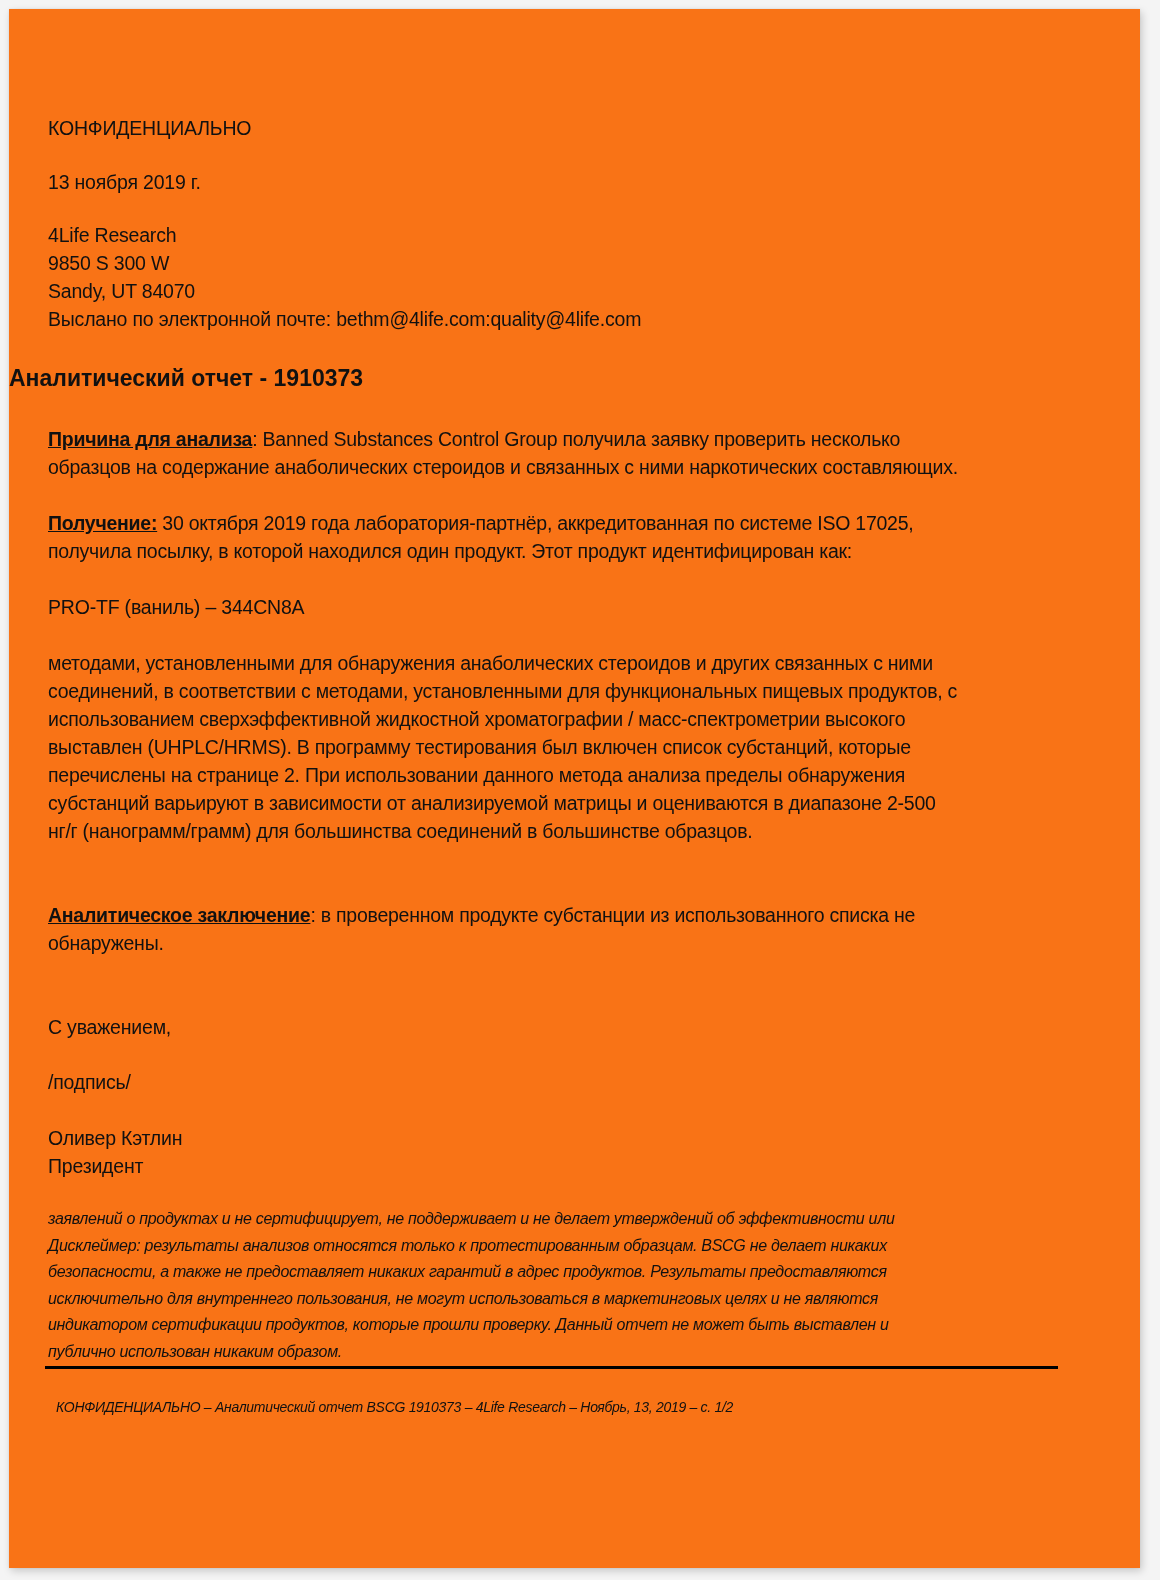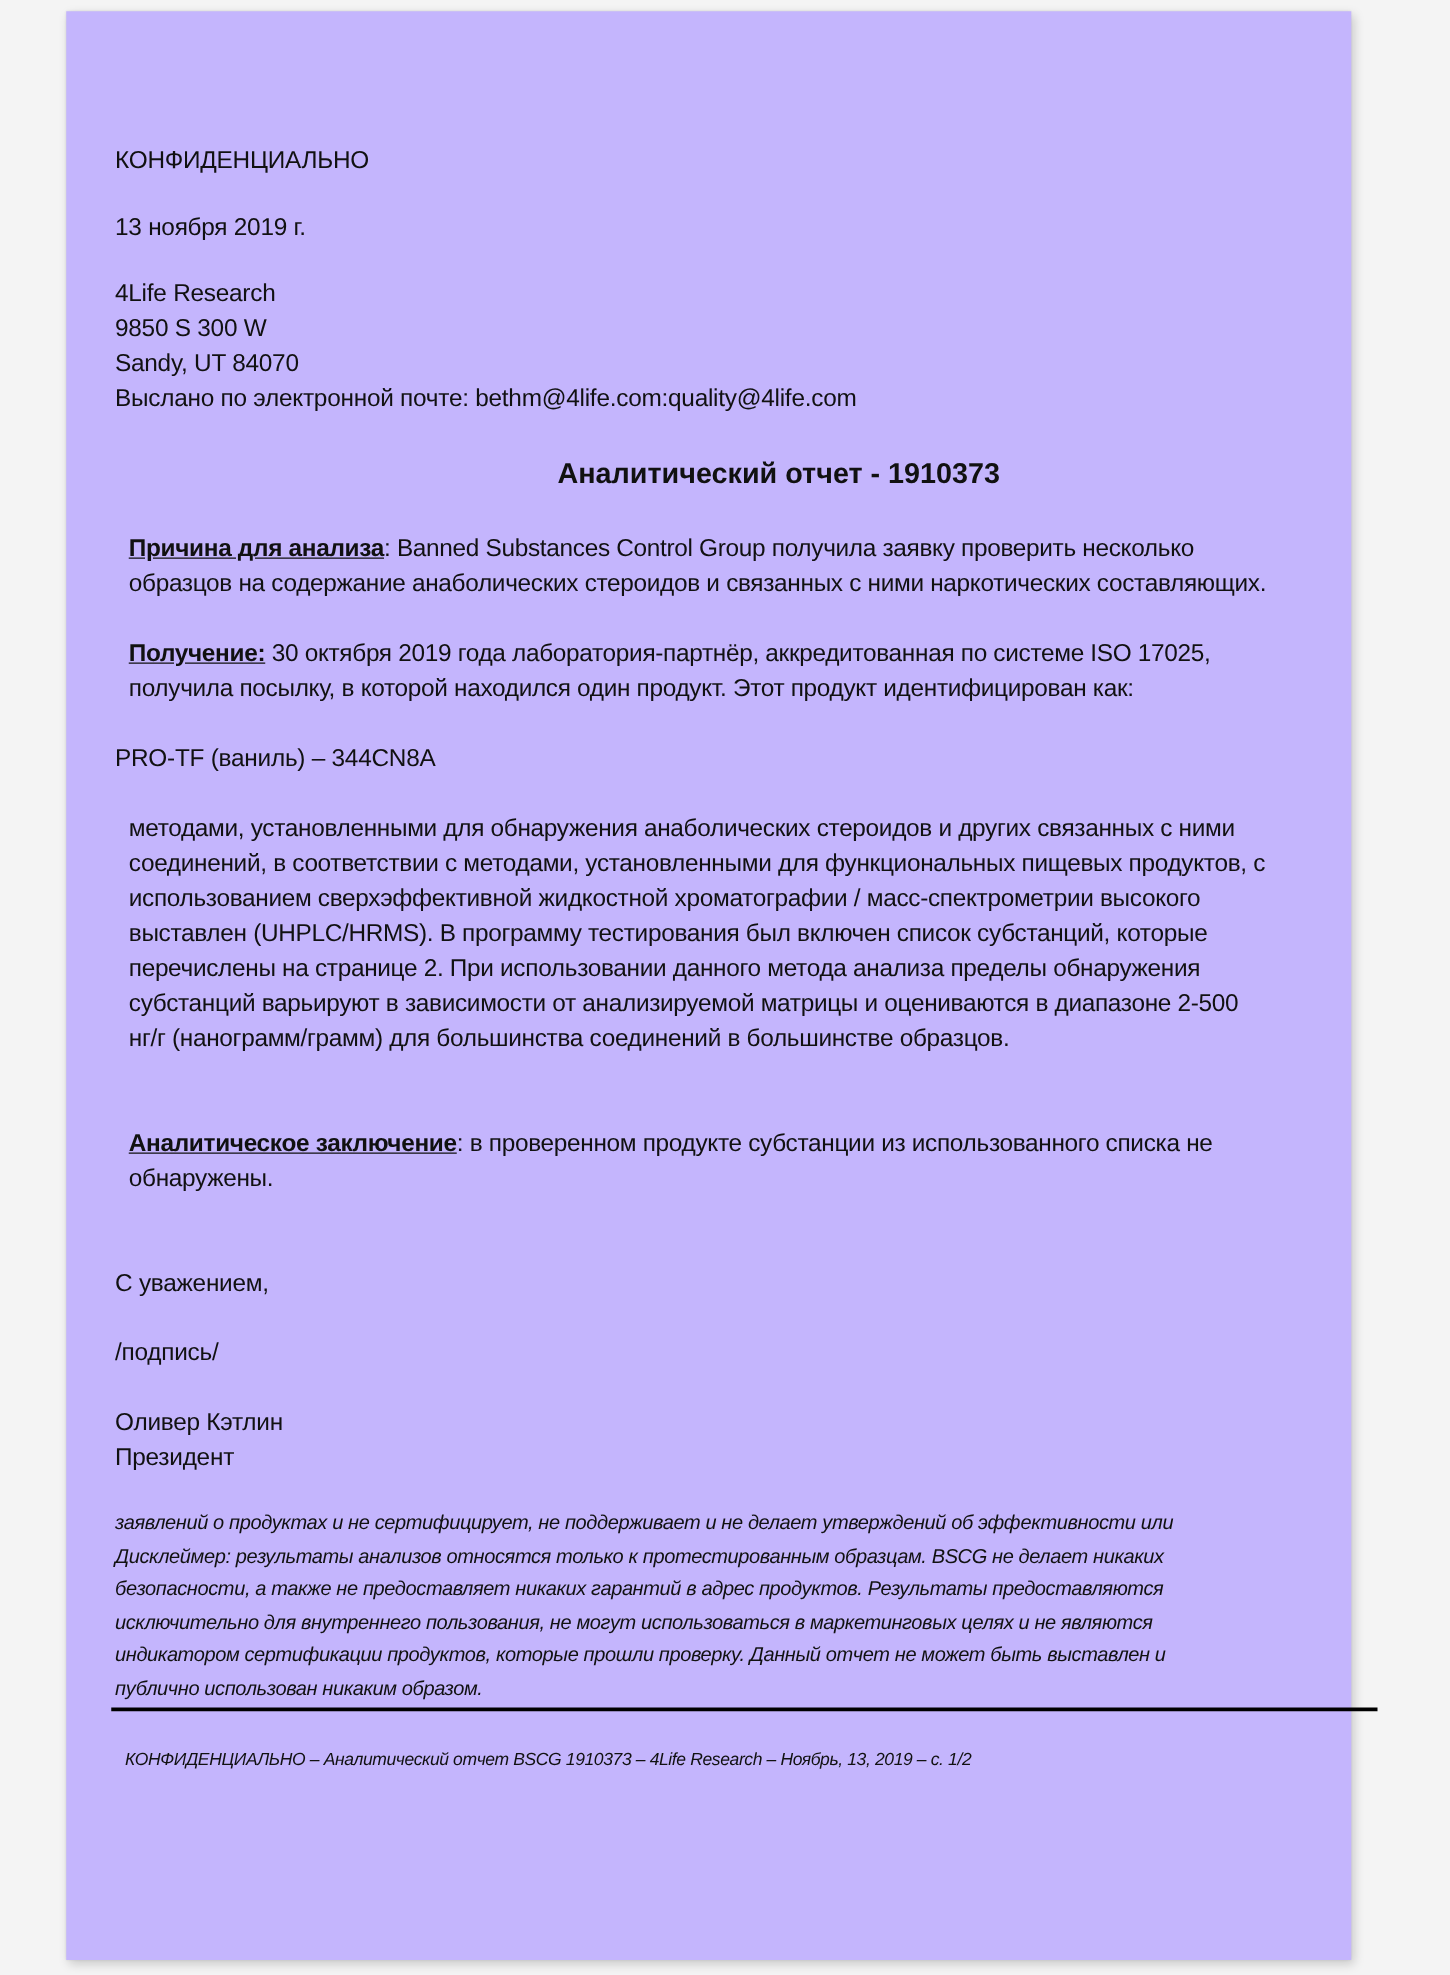--- a/index.html
+++ b/index.html
@@ -2,29 +2,28 @@
 <html><head>
 <meta charset="utf-8">
 <style>
   html, body { margin: 0; padding: 0; }
   body {
     width: 1160px; height: 1580px; background: #f4f4f4;
     font-family: "Liberation Sans", sans-serif; color: #111;
     position: relative; overflow: hidden;
   }
   .sheet {
-    position: absolute; left: 9px; top: 9px; width: 1028px; height: 1559px;
-    background: #c4b5fd;
+    position: absolute; left: 9px; top: 9px; width: 1131px; height: 1559px;
+    background: #f97316;
     box-shadow: 2px 3px 8px rgba(0,0,0,0.18), 0 0 2px rgba(0,0,0,0.08);
-    margin-left: 44px;
   }
   .t { position: absolute; left: 39px; font-size: 19.5px; line-height: 28px; white-space: nowrap; letter-spacing: -0.2px; }
-  .title { position: absolute; left: 0; width: 1100px; text-align: center; font-weight: bold; font-size: 23px; top: 356px; padding-left: 20px; }
+  .title { position: absolute; left: 0; width: 1100px; font-weight: bold; font-size: 23px; top: 356px; }
   .lbl { font-weight: bold; text-decoration: underline; }
-  .para { position: absolute; left: 50px; width: 1030px; font-size: 19.5px; line-height: 28px; letter-spacing: -0.25px; }
+  .para { position: absolute; left: 39px; width: 1030px; font-size: 19.5px; line-height: 28px; letter-spacing: -0.25px; }
   .para span.line { display: block; white-space: nowrap; }
   .disc { position: absolute; left: 39px; width: 1030px; font-size: 16px; line-height: 26.5px; font-style: italic; letter-spacing: -0.3px; }
   .disc span.line { display: block; white-space: nowrap; }
   .rule { position: absolute; left: 36px; top: 1357px; width: 1013px; height: 3px; background: #000; }
   .footer { position: absolute; left: 47px; top: 1390px; font-size: 14px; font-style: italic; white-space: nowrap; letter-spacing: -0.3px; }
 </style>
 </head>
 <body>
 
 <div class="sheet">

